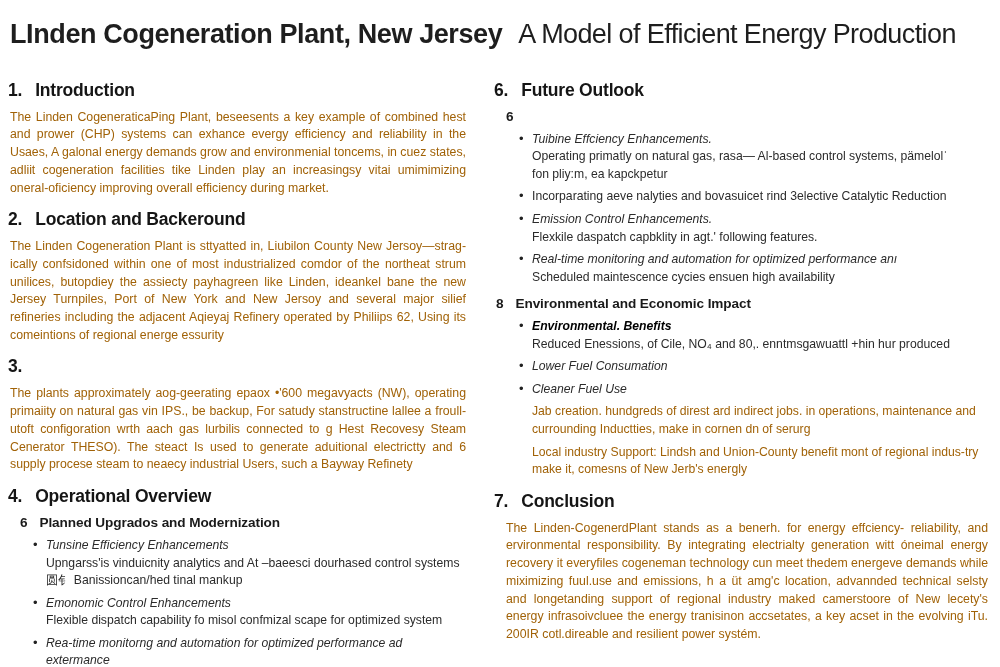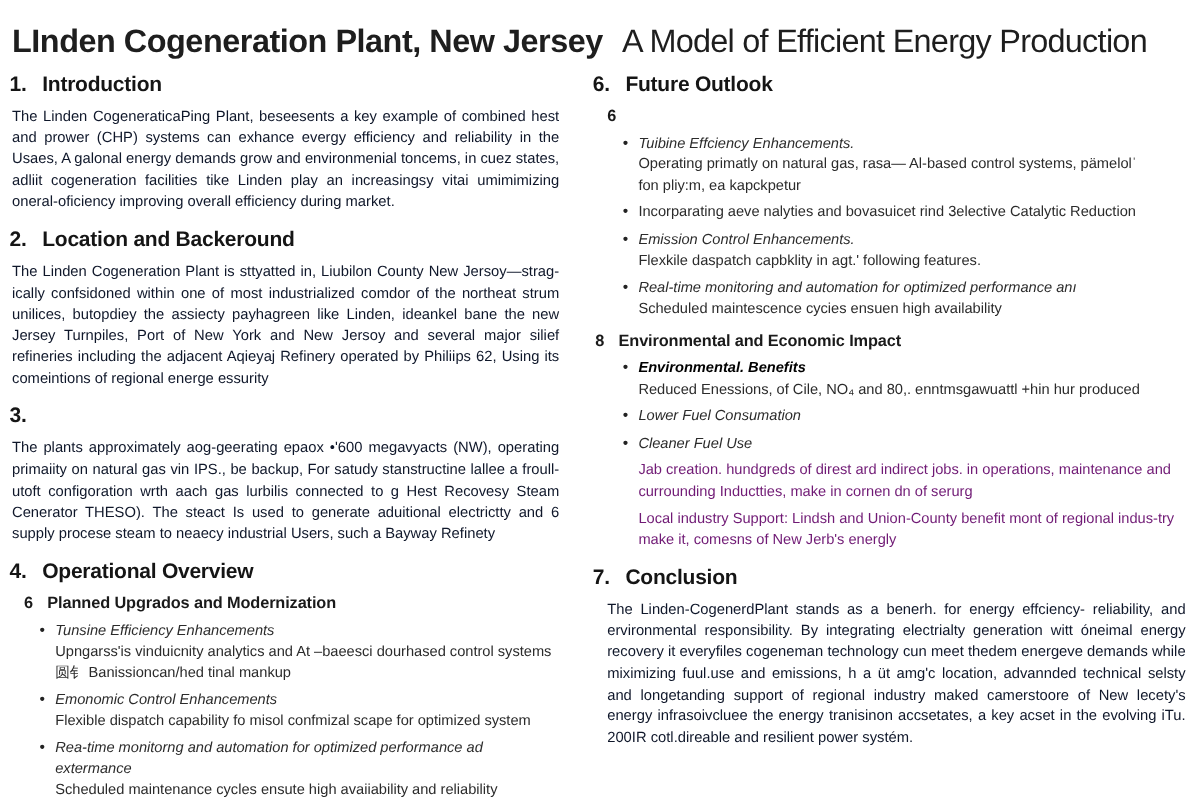--- a/index.html
+++ b/index.html
@@ -3,51 +3,51 @@
 <meta charset="utf-8">
 <style>
   html,body{margin:0;padding:0;}
   body{
     width:1000px;height:667px;overflow:hidden;
     background:#ffffff;color:#1e1e1e;
     font-family:"Liberation Sans", sans-serif;
     -webkit-font-smoothing:antialiased;
   }
   .page{padding:20px 8px 0 8px;}
-  .doc-title{font-size:27px;line-height:1.1;margin:0 0 8px 2px;letter-spacing:-0.4px;white-space:nowrap;}
+  .doc-title{font-size:27px;line-height:1.1;margin:0 0 28px 2px;letter-spacing:-0.4px;white-space:nowrap;}
   .doc-title .t-bold{font-weight:700;}
   .doc-title .t-light{font-weight:400;margin-left:16px;letter-spacing:-0.6px;}
   .columns{display:flex;gap:26px;align-items:flex-start;}
   .col-left{width:460px;flex:none;}
   .col-right{width:496px;flex:none;}
   .section{margin-bottom:10px;}
   .section-heading{
     display:flex;gap:13px;align-items:baseline;
     font-size:17.5px;font-weight:700;letter-spacing:-0.2px;
     margin:12px 0 8px 0;color:#151515;
   }
   .section:first-child .section-heading{margin-top:2px;}
   .section-body{
     font-size:12.3px;line-height:1.44;text-align:justify;
-    color:#0f172a;margin:0 2px 8px 2px;
+    color:#a16207;margin:0 2px 8px 2px;
   }
   .subheading{
     display:flex;gap:12px;align-items:baseline;
     font-size:13.6px;font-weight:700;color:#1a1a1a;
     margin:8px 0 7px 12px;letter-spacing:-0.1px;
   }
   .bullet{
     position:relative;margin:5px 8px 5px 38px;
     font-size:12.2px;line-height:1.44;color:#2b2b2b;
   }
   .bullet::before{content:"\2022";position:absolute;left:-13px;top:-1px;font-size:13px;color:#222;}
   .bullet .b-title{display:block;font-style:italic;}
   .bullet.b-bold .b-title{font-weight:700;color:#000000;}
   .b-line{display:block;}
-  .impact-note{margin:3px 8px 5px 38px;font-size:12.2px;line-height:1.44;color:#701a75;}
+  .impact-note{margin:3px 8px 5px 38px;font-size:12.2px;line-height:1.44;color:#a16207;}
 </style>
 </head>
 <body>
 
 <div class="page">
 
   <h1 class="doc-title">
     <span class="t-bold">LInden Cogeneration Plant, New Jersey</span><span class="t-light">A Model of Efficient Energy Production</span>
   </h1>
 

